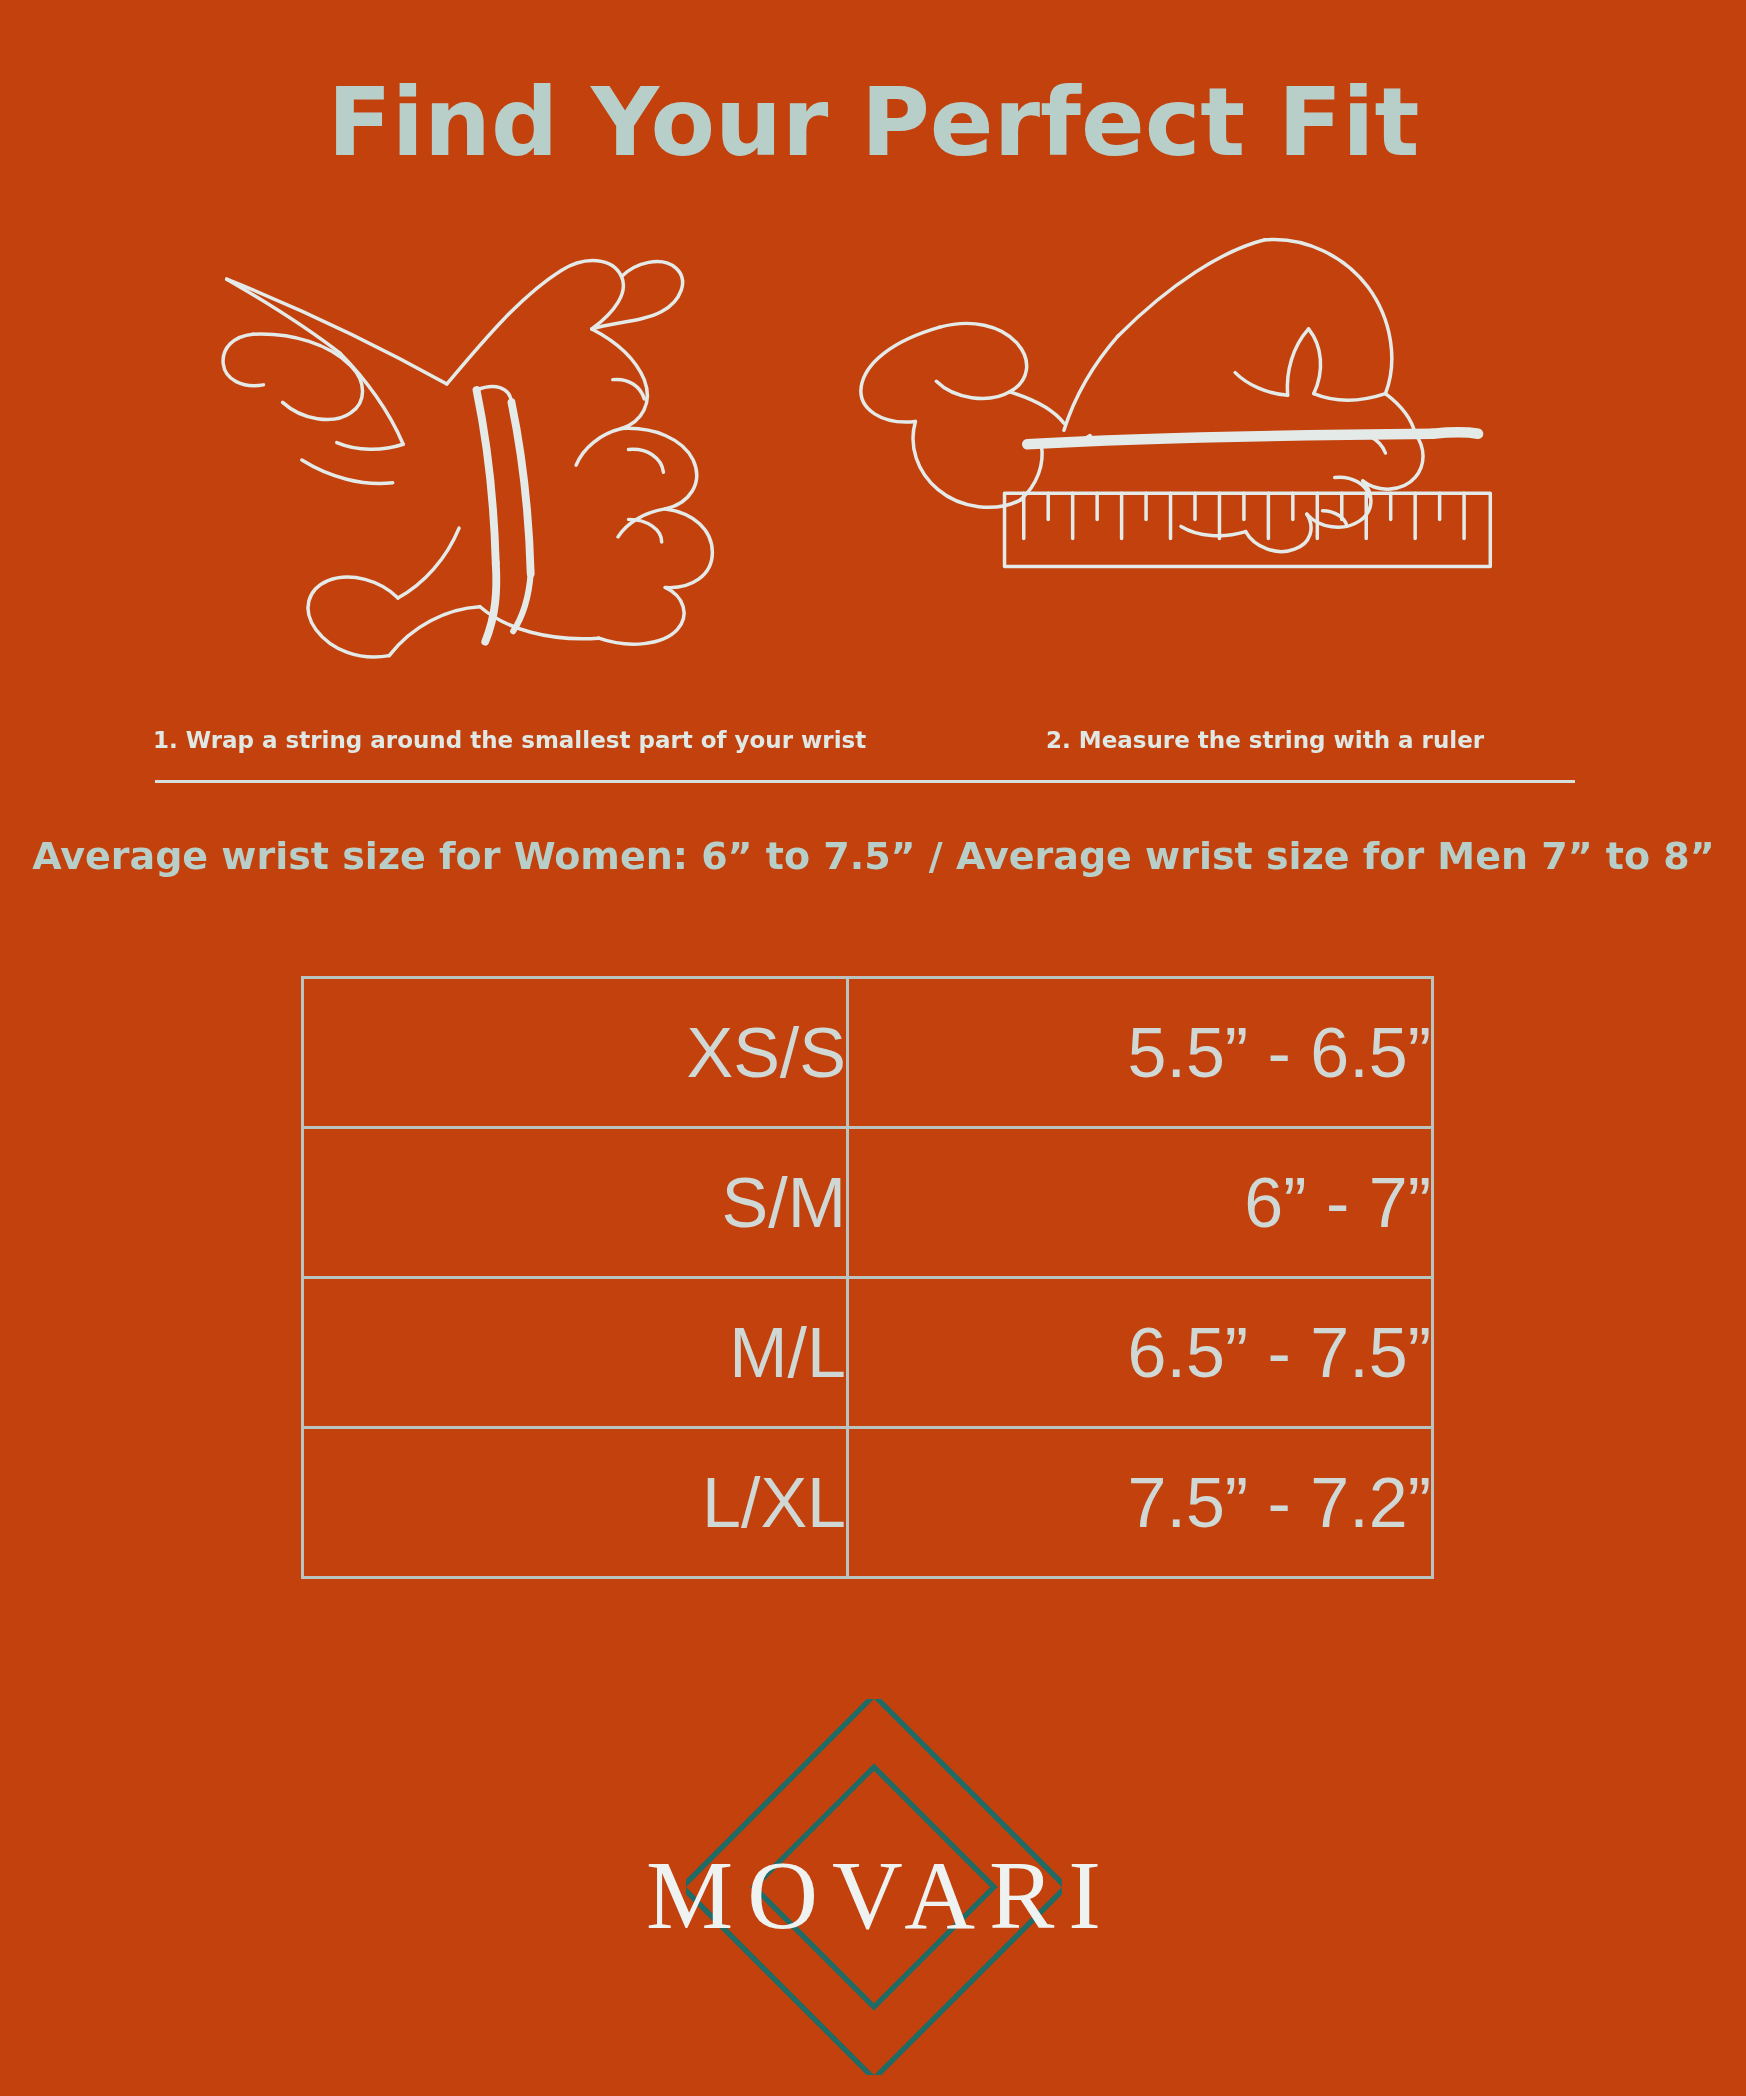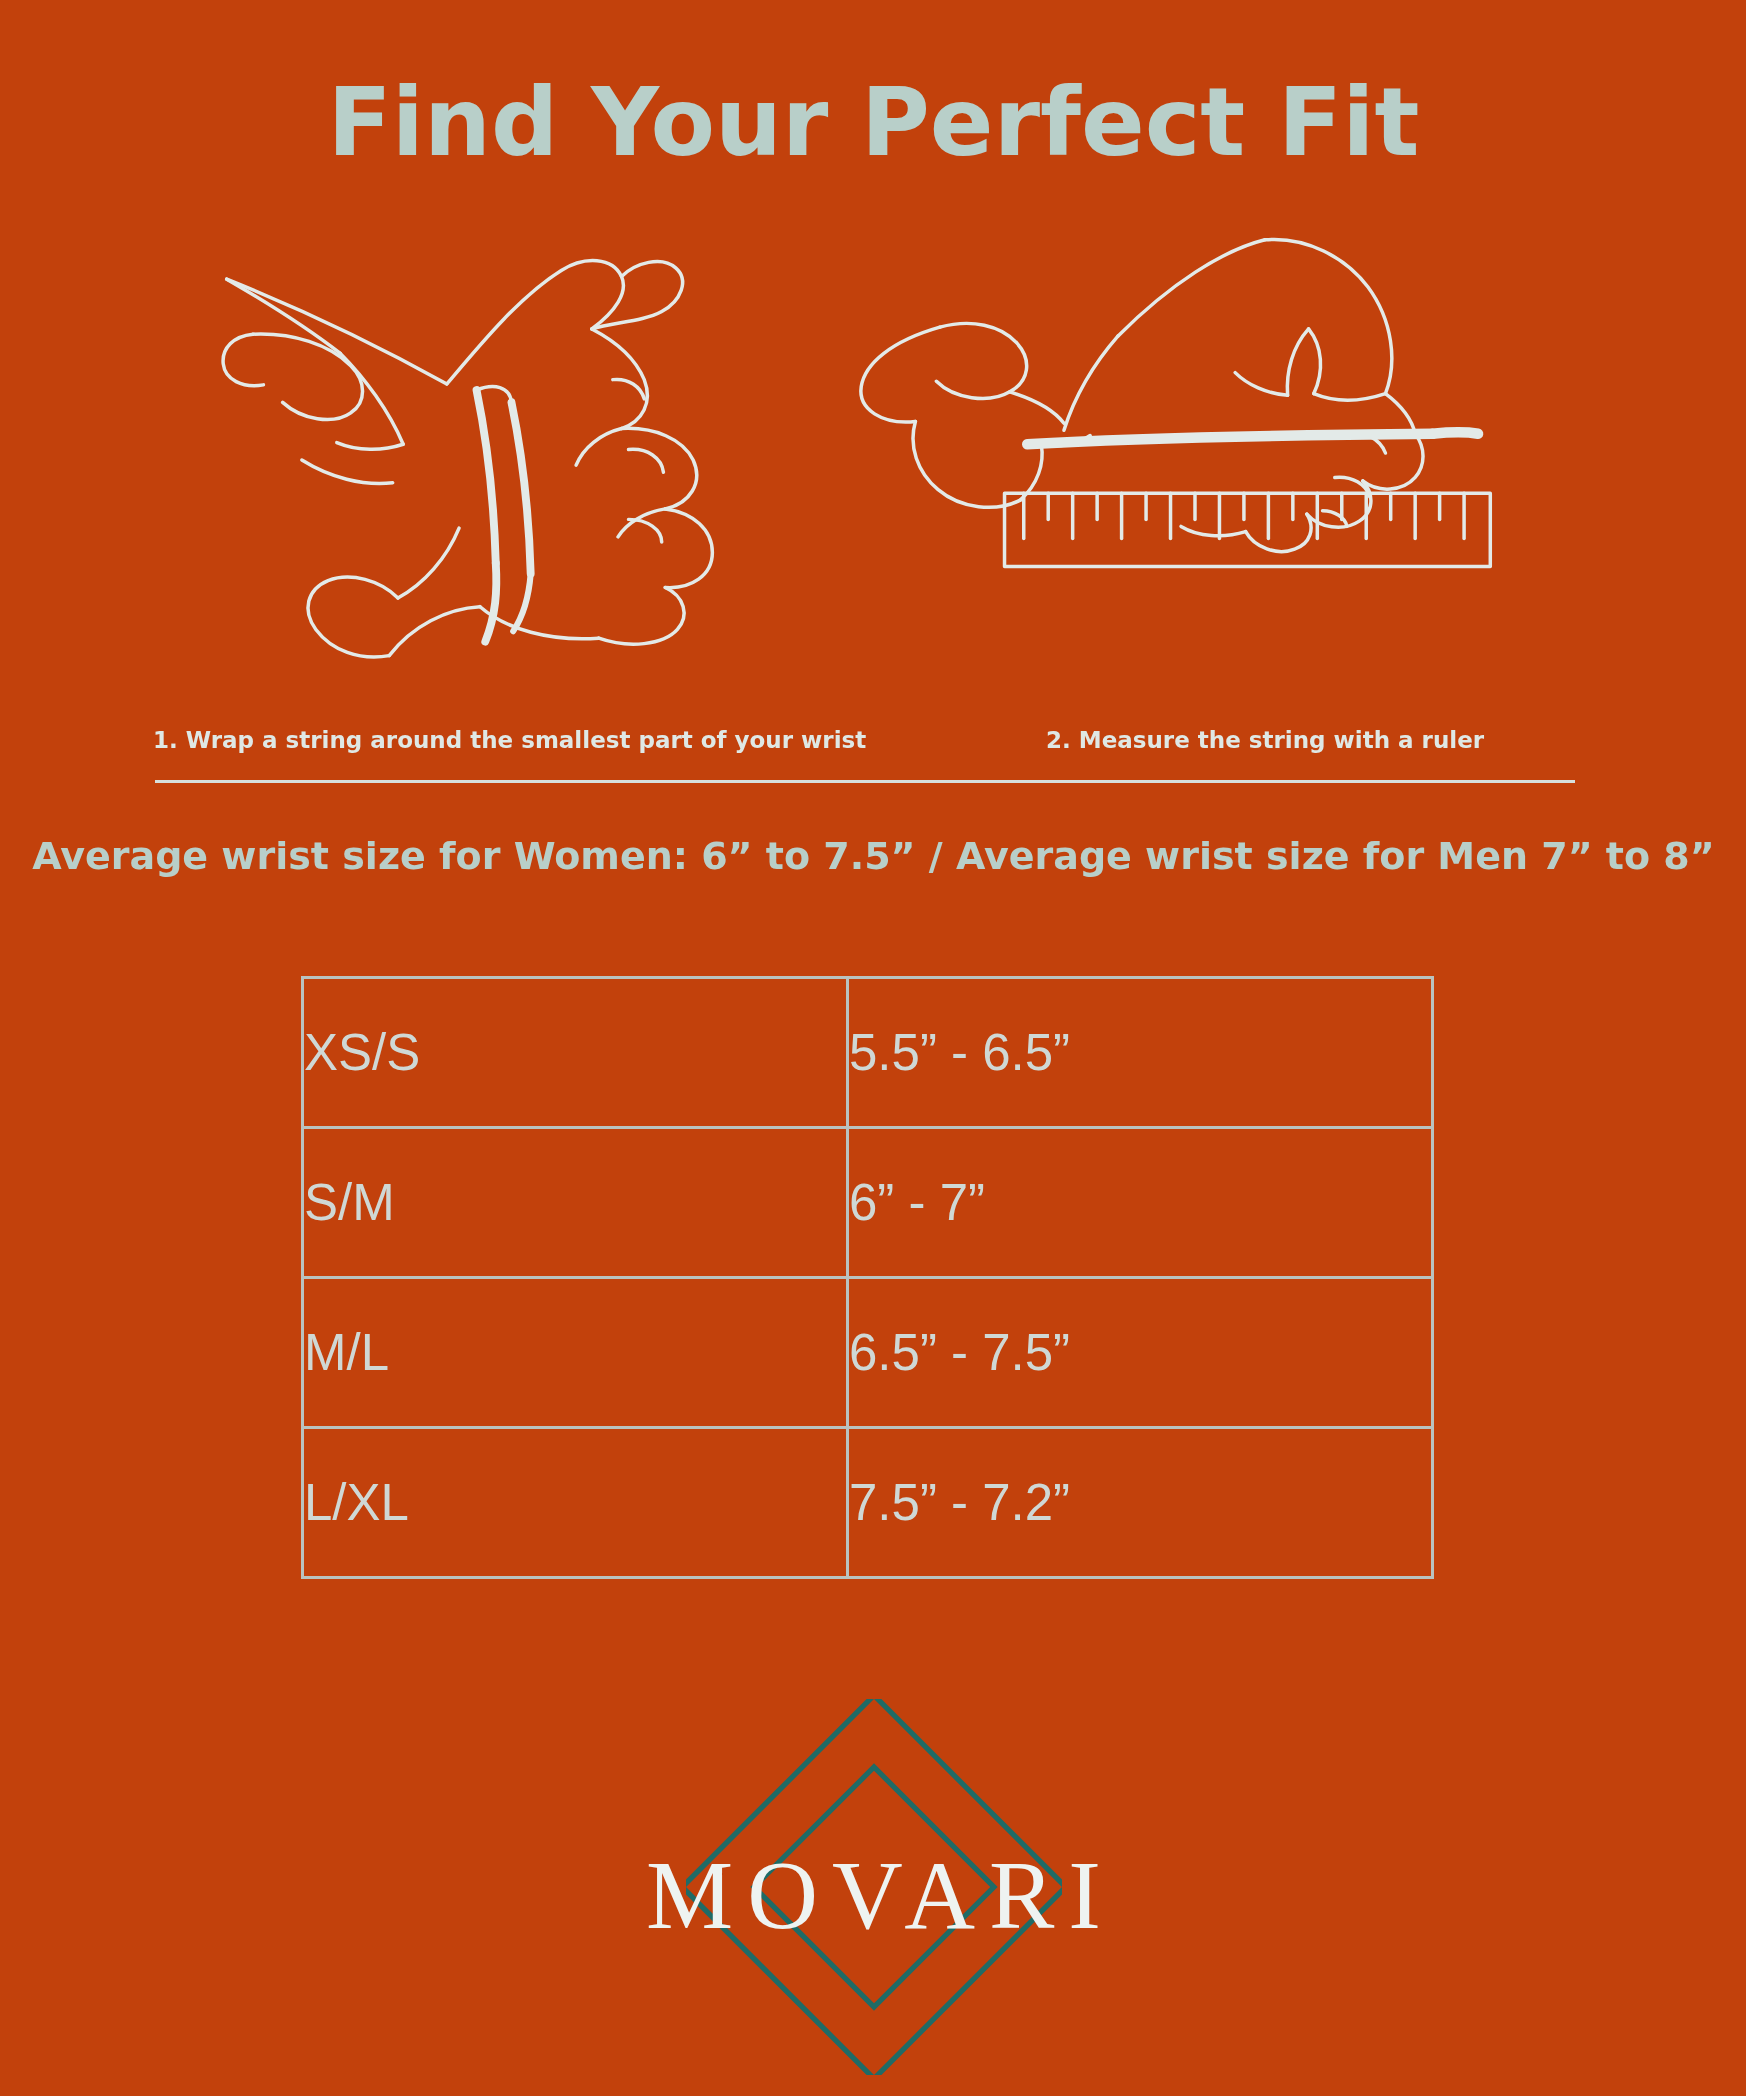--- a/index.html
+++ b/index.html
@@ -107,23 +107,23 @@
     position: absolute;
     top: 976px;
     left: 301px;
     width: 1127px;
     border-collapse: collapse;
     table-layout: fixed;
   }
   .size-table td {
     border: 3.5px solid #b9c3c0;
     height: 147px;
-    text-align: left;
+    text-align: right;
     vertical-align: middle;
-    font-size: 51px;
+    font-size: 70px;
     color: #cfd8d5;
     font-family: "Liberation Sans", sans-serif;
     font-weight: normal;
     padding: 0;
   }
   .size-table td.col-size { width: 542px; }
   .size-table td.col-range { width: 582px; }
 
   
   .logo-wrap {

